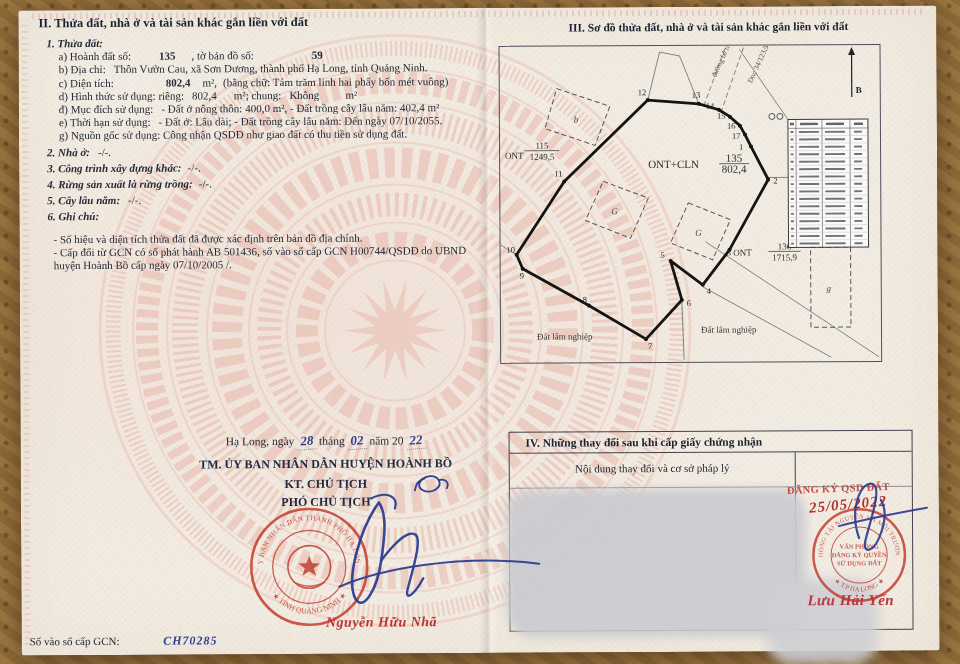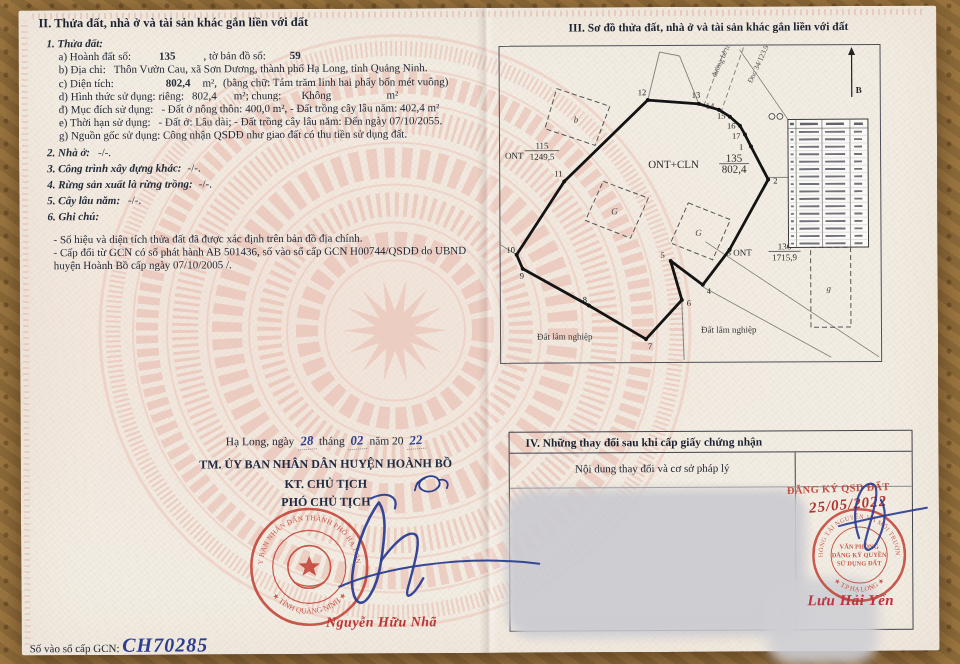--- a/index.html
+++ b/index.html
@@ -76,21 +76,21 @@
     font-size:13px;padding:0 3px;border-bottom:1px dotted rgba(40,40,60,.45);}
   .committee{position:absolute;left:130px;top:448px;width:350px;text-align:center;font-size:12px;
     font-weight:bold;color:#202942;}
   .kt{position:absolute;left:130px;top:468px;width:350px;text-align:center;font-size:12px;
     font-weight:bold;color:#202942;}
   .deputy{position:absolute;left:130px;top:486px;width:350px;text-align:center;font-size:12px;
     font-weight:bold;color:#202942;}
   .signer-l{position:absolute;left:235px;top:606px;width:250px;text-align:center;font-size:14px;
     font-style:italic;font-weight:600;color:#bb3434;letter-spacing:.5px;}
   .footerline{position:absolute;left:8px;top:624px;font-size:11px;color:#232a38;}
-  .footerline .hwv{color:#2c3e92;font-style:italic;font-weight:600;font-size:20px;letter-spacing:1px;}
+  .footerline .hwv{color:#2c3e92;font-style:italic;font-weight:600;font-size:12px;letter-spacing:1px;margin-left:41px;}
 
   .abs{position:absolute;}
   svg text{font-family:"Liberation Serif","DejaVu Serif",serif;}
 </style>
 </head>
 <body>
 
 <div class="paper">
   <div class="gband"></div>
   <div class="gband-l"></div>
@@ -110,24 +110,24 @@
       <circle cx="320" cy="320" r="88" fill="none" stroke="#e9b8ab" stroke-width="22" stroke-dasharray="12 6"></circle>
       <circle cx="320" cy="320" r="70" fill="none" stroke="#edc4b8" stroke-width="2"></circle>
       <polygon points="320.0,300.0 331.6,269.3 328.7,302.0 352.4,279.3 335.6,307.5 366.9,297.4 339.5,315.5 372.0,320.0 339.5,324.5 366.9,342.6 335.6,332.5 352.4,360.7 328.7,338.0 331.6,370.7 320.0,340.0 308.4,370.7 311.3,338.0 287.6,360.7 304.4,332.5 273.1,342.6 300.5,324.5 268.0,320.0 300.5,315.5 273.1,297.4 304.4,307.5 287.6,279.3 311.3,302.0 308.4,269.3 " fill="#e9bcae"></polygon>
     </svg>
 
   <div class="fold"></div>
 
   <div class="s2title">II. Thửa đất, nhà ở và tài sản khác gắn liền với đất</div>
   <div id="sec2-lines">
       <div class="ln num"><span class="bi">1. Thửa đất:</span></div>
-      <div class="ln it"><span>a) Hoành đất số:</span><span class="b" style="margin-left: 28px;">135</span><span style="margin-left: 28px;">, tờ bản đồ số:</span><span class="b" style="margin-left: 24px;">59</span></div>
+      <div class="ln it"><span>a) Hoành đất số:</span><span class="b" style="margin-left: 28px;">135</span><span style="margin-left: 16px;">, tờ bản đồ số:</span><span class="b" style="margin-left: 58px;">59</span></div>
       <div class="ln it"><span>b) Địa chỉ:</span><span style="margin-left: 8px;">Thôn Vườn Cau, xã Sơn Dương, thành phố Hạ Long, tỉnh Quảng Ninh.</span></div>
       <div class="ln it"><span>c) Diện tích:</span><span class="b" style="margin-left: 52px;">802,4</span><span style="margin-left: 12px;">m²,</span><span style="margin-left: 6px;">(bằng chữ: Tám trăm linh hai phẩy bốn mét vuông)</span></div>
-      <div class="ln it"><span>d) Hình thức sử dụng: riêng:</span><span style="margin-left: 8px;">802,4</span><span style="margin-left: 17px;">m²; chung:</span><span style="margin-left: 20px;">Không</span><span style="margin-left: 55px;">m²</span></div>
+      <div class="ln it"><span>d) Hình thức sử dụng: riêng:</span><span style="margin-left: 8px;">802,4</span><span style="margin-left: 17px;">m²; chung:</span><span style="margin-left: 8px;">Không</span><span style="margin-left: 26px;">m²</span></div>
       <div class="ln it"><span>đ) Mục đích sử dụng:</span><span style="margin-left: 8px;">- Đất ở nông thôn: 400,0 m², - Đất trồng cây lâu năm: 402,4 m²</span></div>
       <div class="ln it"><span>e) Thời hạn sử dụng:</span><span style="margin-left: 8px;">- Đất ở: Lâu dài; - Đất trồng cây lâu năm: Đến ngày 07/10/2055.</span></div>
       <div class="ln it"><span>g) Nguồn gốc sử dụng: Công nhận QSDĐ như giao đất có thu tiền sử dụng đất.</span></div>
       <div class="ln num"><span class="bi">2. Nhà ở:</span><span style="margin-left: 8px;">-/-.</span></div>
       <div class="ln num"><span class="bi">3. Công trình xây dựng khác:</span><span style="margin-left: 6px;">-/-.</span></div>
       <div class="ln num"><span class="bi">4. Rừng sản xuất là rừng trồng:</span><span style="margin-left: 6px;">-/-.</span></div>
       <div class="ln num"><span class="bi">5. Cây lâu năm:</span><span style="margin-left: 8px;">-/-.</span></div>
       <div class="ln num"><span class="bi">6. Ghi chú:</span></div>
       <div class="ln note mt"><span>- Số hiệu và diện tích thửa đất đã được xác định trên bản đồ địa chính.</span></div>
       <div class="ln note"><span>- Cấp đổi từ GCN có số phát hành AB 501436, số vào sổ cấp GCN H00744/QSDĐ do UBND huyện Hoành Bồ cấp ngày 07/10/2005 /.</span></div>

